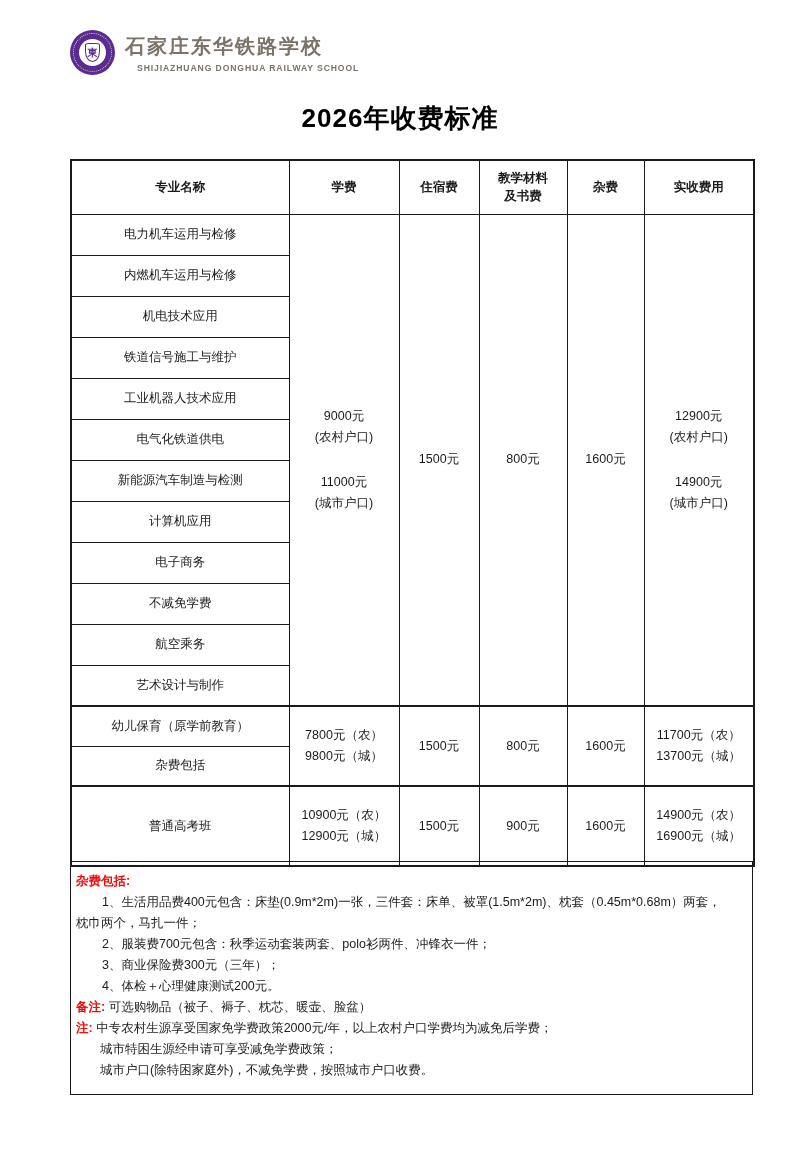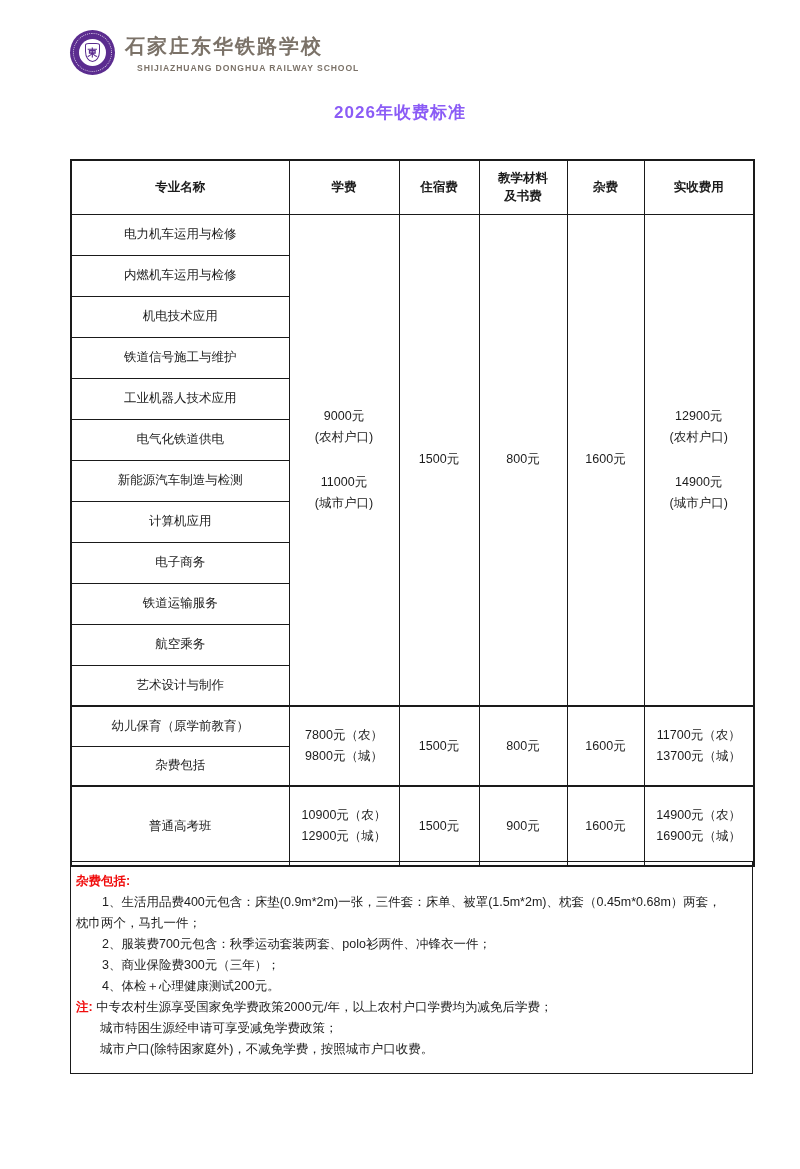--- a/index.html
+++ b/index.html
@@ -45,21 +45,21 @@
     color: #7b7268;
   }
   .logo-text .en {
     font-size: 8.6px; font-weight: bold; letter-spacing: 0.9px;
     color: #7b7268; margin-top: 3px; margin-left: 12px;
   }
 
   
   .doc-title {
     position: absolute; top: 101px; left: 0; width: 100%;
-    text-align: center; font-size: 17px; font-weight: bold; color: #8b5cf6;
+    text-align: center; font-size: 26px; font-weight: bold; color: #000000;
     letter-spacing: 1px;
   }
 
   
   .fee-table-wrap { position: absolute; top: 159px; left: 70px; width: 653px; }
   table.fee {
     width: 683px; border-collapse: collapse; table-layout: fixed;
     border: 2px solid #1a1a1a;
   }
   table.fee th, table.fee td {
@@ -168,21 +168,21 @@
       <tr class="major-row">
           <td>新能源汽车制造与检测</td>
         </tr>
       <tr class="major-row">
           <td>计算机应用</td>
         </tr>
       <tr class="major-row">
           <td>电子商务</td>
         </tr>
       <tr class="major-row">
-          <td>铁道运输服务</td>
+          <td>不减免学费</td>
         </tr>
       <tr class="major-row">
           <td>航空乘务</td>
         </tr>
       <tr class="major-row">
           <td>艺术设计与制作</td>
         </tr>
 
       <tr class="group2-row group-top">
         <td>幼儿保育（原学前教育）</td>
@@ -220,18 +220,22 @@
   </table>
 </div>
 
 <div class="notes-box">
   <div><span class="red">杂费包括:</span></div>
   <p class="item">1、生活用品费400元包含：床垫(0.9m*2m)一张，三件套：床单、被罩(1.5m*2m)、枕套（0.45m*0.68m）两套，枕巾两个，马扎一件；</p>
   <p class="item">2、服装费700元包含：秋季运动套装两套、polo衫两件、冲锋衣一件；</p>
   <p class="item">3、商业保险费300元（三年）；</p>
   <p class="item">4、体检＋心理健康测试200元。</p>
   <div>
+    <span class="red">备注:</span>
+    <span>可选购物品（被子、褥子、枕芯、暖壶、脸盆）</span>
+  </div>
+  <div>
     <span class="red">注:</span>
     <span>中专农村生源享受国家免学费政策2000元/年，以上农村户口学费均为减免后学费；</span>
   </div>
   <div class="cont">城市特困生源经申请可享受减免学费政策；</div>
   <div class="cont">城市户口(除特困家庭外)，不减免学费，按照城市户口收费。</div>
 </div>
 
 </body></html>

